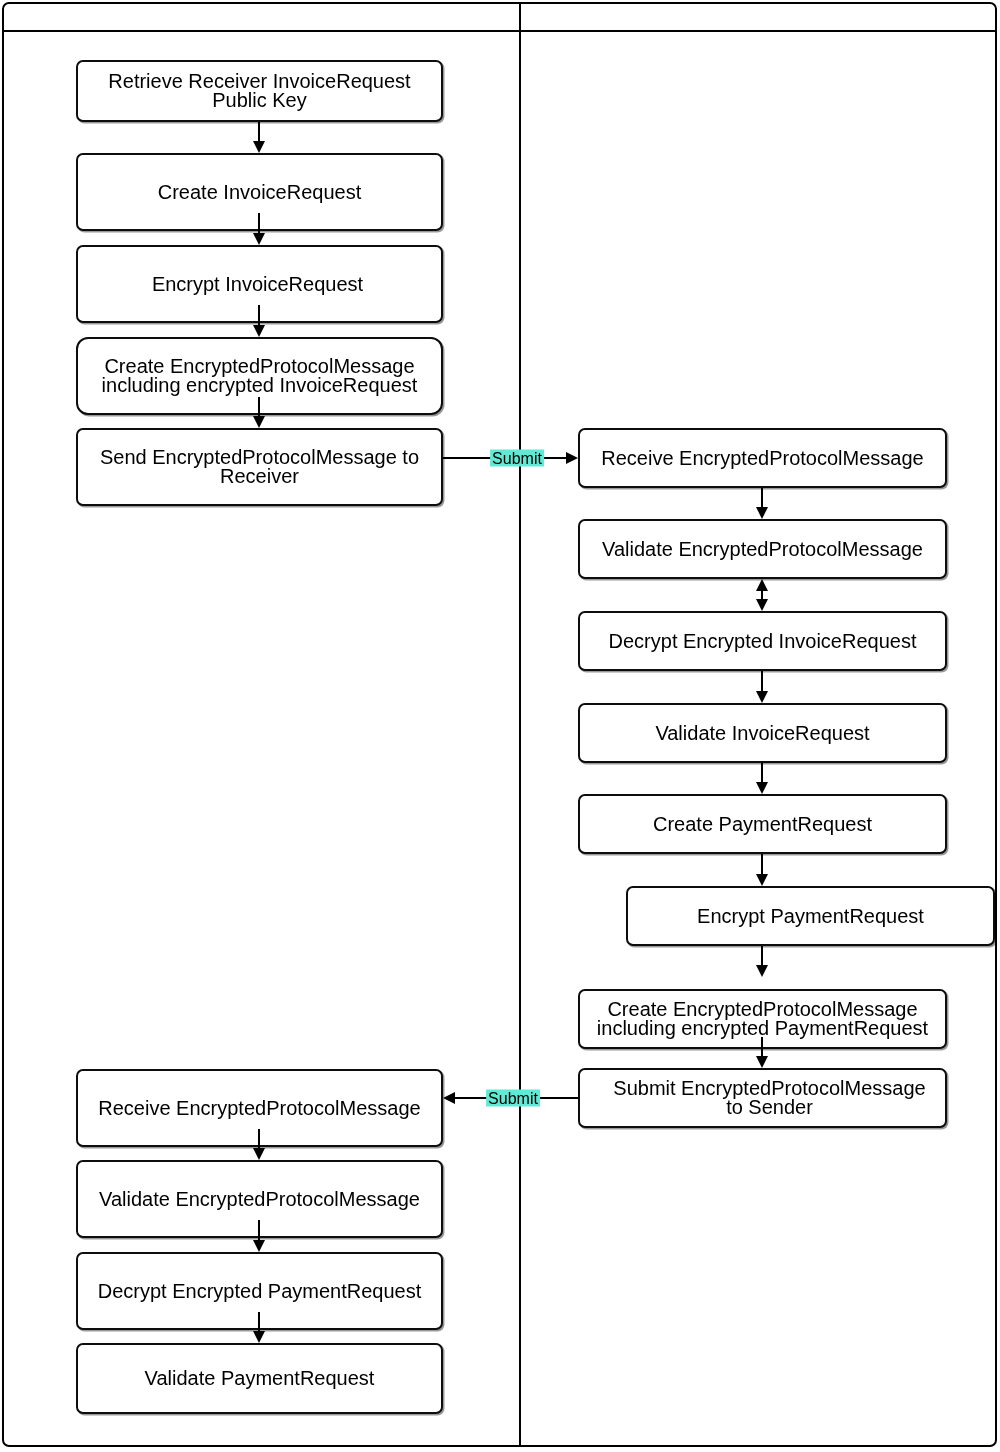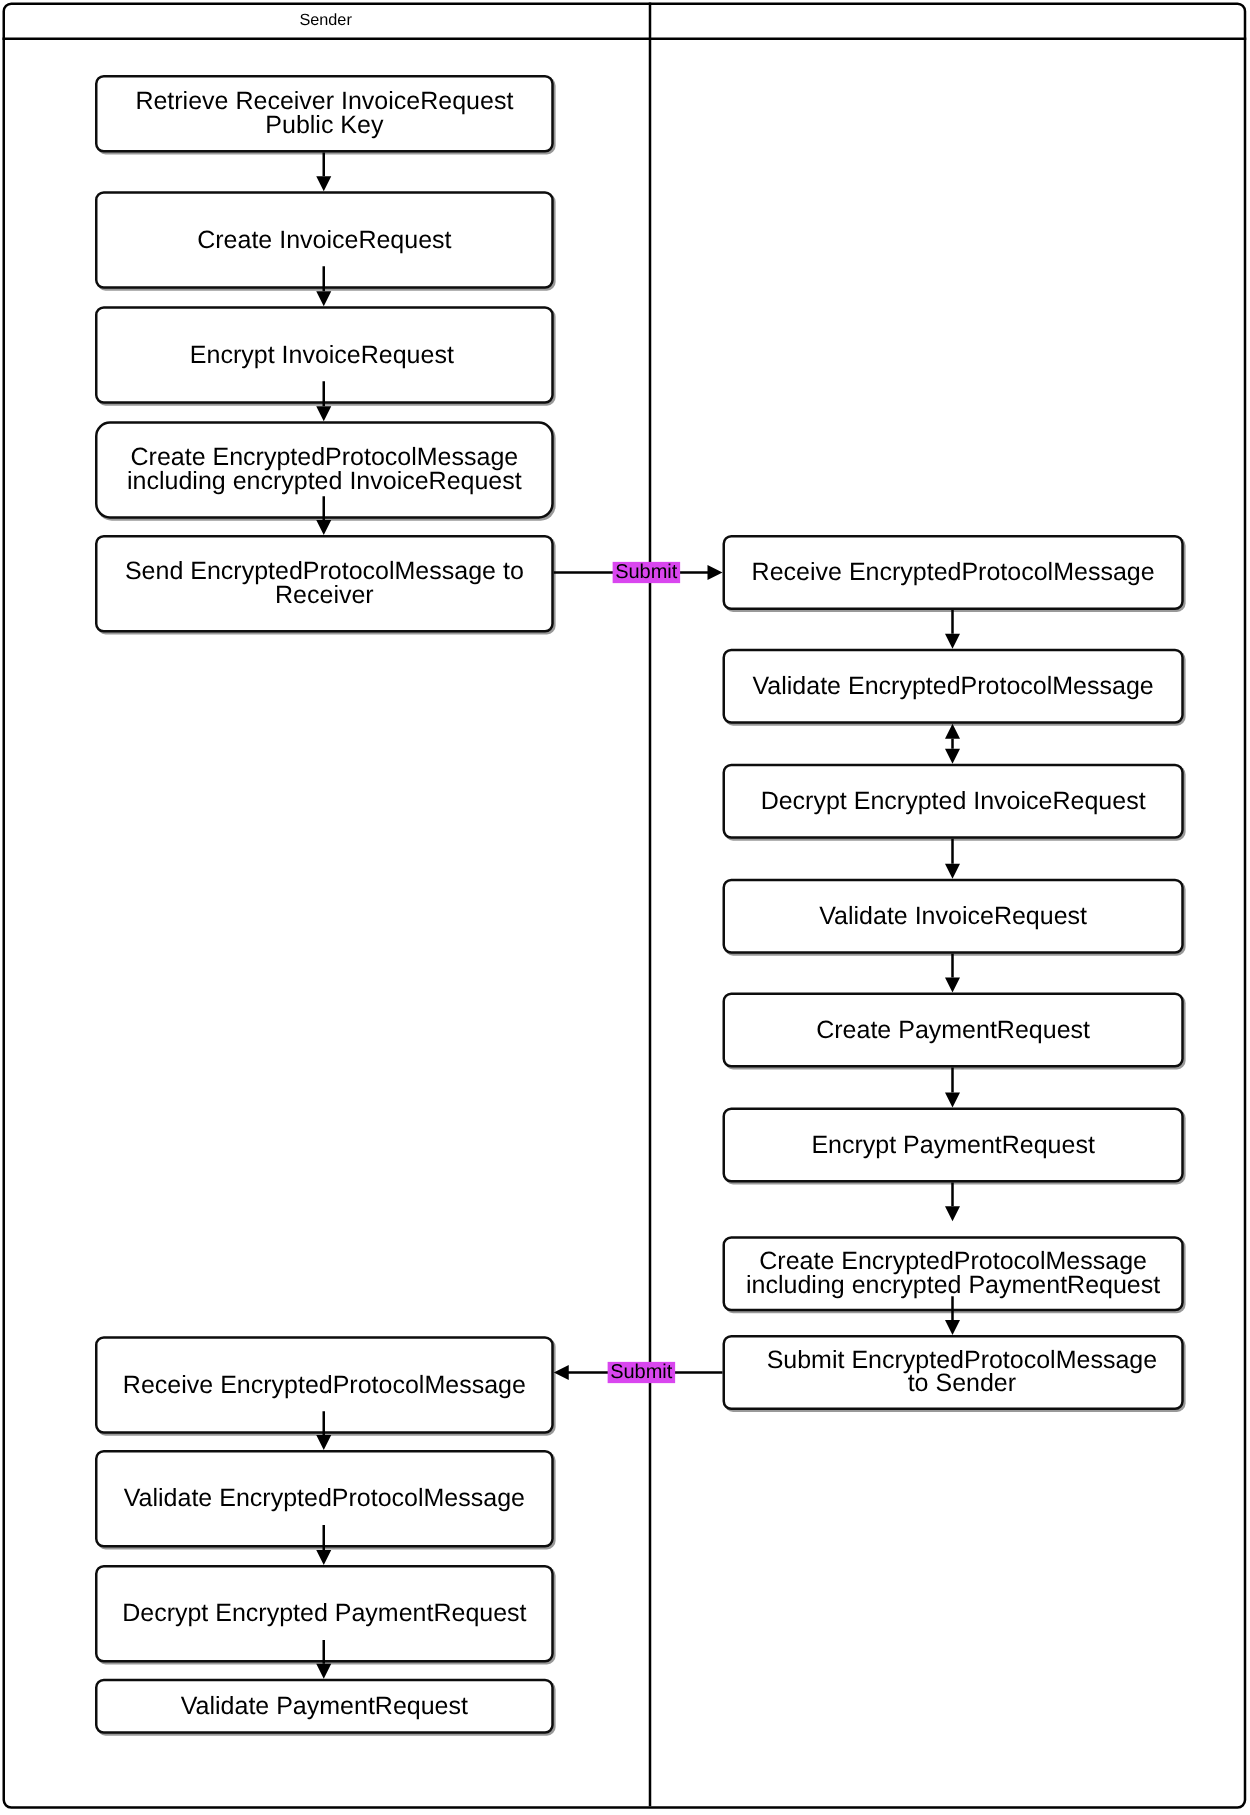--- a/index.html
+++ b/index.html
@@ -49,50 +49,49 @@
     border-top:6px solid transparent; border-bottom:6px solid transparent;
     border-left:12px solid #000;
   }
   .head-left {
     position:absolute; width:0; height:0;
     border-top:6px solid transparent; border-bottom:6px solid transparent;
     border-right:12px solid #000;
   }
   .submit-label {
     position:absolute; transform:translate(-50%,-50%);
-    background:#d946ef; padding:0 2px; font-size:16px; line-height:17px; z-index:2;
+    background:#5eead4; padding:0 2px; font-size:16px; line-height:17px; z-index:2;
   }
 </style>
 </head>
 <body>
 
 <div class="canvas">
 
   <div class="outer-border"></div>
   <div class="lane-divider"></div>
   <div class="header-line"></div>
 
-  <div class="lane-title title-sender">Sender</div>
 
   <div class="box sbox" style="top:60px;height:62px;">Retrieve Receiver InvoiceRequest Public Key</div>
   <div class="box sbox" style="top:153px;">Create InvoiceRequest</div>
   <div class="box sbox" style="top:245px;padding-left:10px;">Encrypt InvoiceRequest</div>
   <div class="box sbox" style="top:337px;border-radius:12px;">Create EncryptedProtocolMessage including encrypted InvoiceRequest</div>
   <div class="box sbox" style="top:428px;">Send EncryptedProtocolMessage to Receiver</div>
   <div class="box sbox" style="top:1069px;">Receive EncryptedProtocolMessage</div>
   <div class="box sbox" style="top:1160px;">Validate EncryptedProtocolMessage</div>
   <div class="box sbox" style="top:1252px;">Decrypt Encrypted PaymentRequest</div>
-  <div class="box sbox" style="top:1343px;height:44px;">Validate PaymentRequest</div>
+  <div class="box sbox" style="top:1343px;height:71px;">Validate PaymentRequest</div>
 
   <div class="box rbox" style="top:428px;">Receive EncryptedProtocolMessage</div>
   <div class="box rbox" style="top:519px;">Validate EncryptedProtocolMessage</div>
   <div class="box rbox" style="top:611px;">Decrypt Encrypted InvoiceRequest</div>
   <div class="box rbox" style="top:703px;">Validate InvoiceRequest</div>
   <div class="box rbox" style="top:794px;">Create PaymentRequest</div>
-  <div class="box rbox" style="top:886px;">Encrypt PaymentRequest</div>
+  <div class="box rbox" style="top:886px;margin-left:48px;">Encrypt PaymentRequest</div>
   <div class="box rbox" style="top:977px;margin-top:12px;">Create EncryptedProtocolMessage including encrypted PaymentRequest</div>
   <div class="box rbox" style="top:1068px;padding-left:28px;">Submit EncryptedProtocolMessage to Sender</div>
 
   <div class="varrow" style="left:258px;top:122px;height:19px;"></div>
   <div class="varrow" style="left:258px;top:213px;height:20px;"></div>
   <div class="varrow" style="left:258px;top:305px;height:20px;"></div>
   <div class="varrow" style="left:258px;top:397px;height:19px;"></div>
   <div class="varrow" style="left:258px;top:1129px;height:19px;"></div>
   <div class="varrow" style="left:258px;top:1220px;height:20px;"></div>
   <div class="varrow" style="left:258px;top:1312px;height:19px;"></div>

